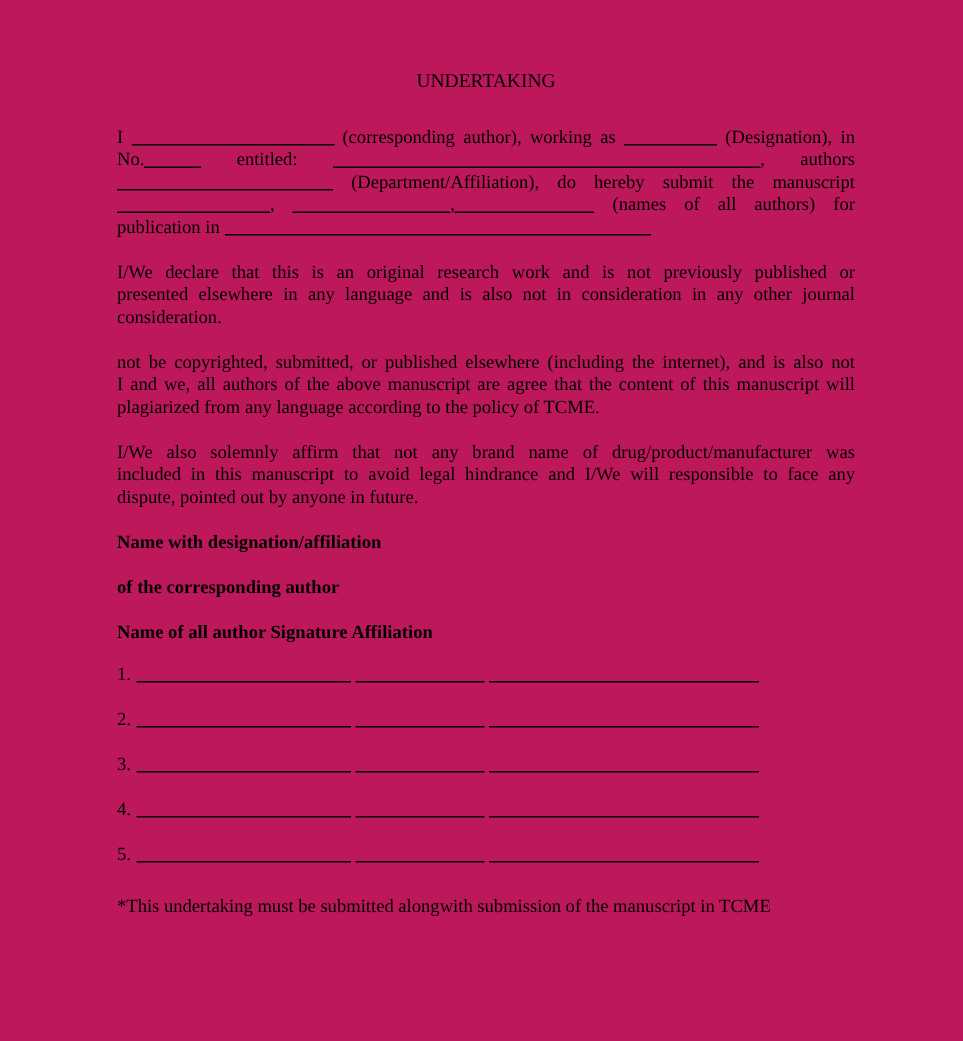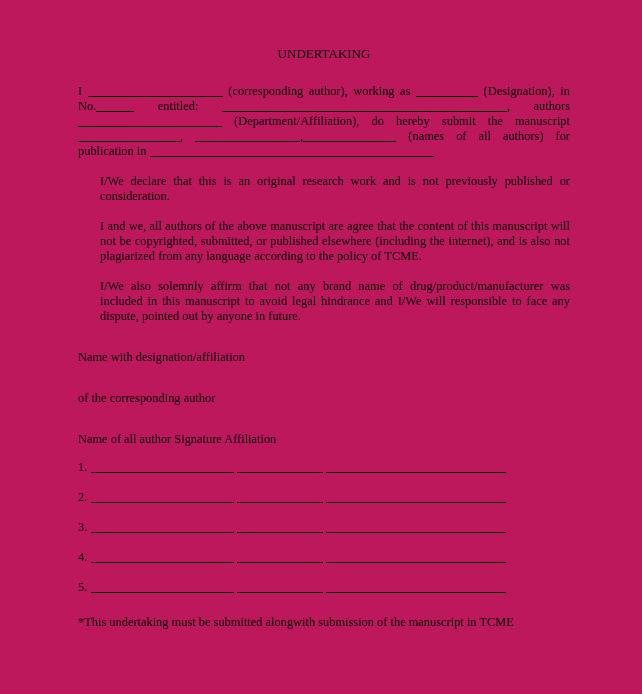--- a/index.html
+++ b/index.html
@@ -27,23 +27,23 @@
     text-align: justify;
     text-align-last: justify;
     white-space: nowrap;
   }
   .blank {
     display: inline-block;
     height: 11px;
     border-bottom: 1px solid #000000;
     vertical-align: -2px;
   }
-  .para { margin-top: 15px; margin-left: 22px; }
+  .para { margin-top: 15px; }
   .opening { margin-top: 4px; }
-  .label-line { margin-top: 26px; }
+  .label-line { margin-top: 15px; font-weight: bold; }
   .rows { margin-top: 13px; }
   .row { min-height: 15px; }
   .row + .row { margin-top: 15px; }
   .row-num { display: inline-block; min-width: 10px; }
   .footnote { margin-top: 20px; white-space: nowrap; }
 </style>
 </head>
 <body>
 
 <div class="page">
@@ -53,25 +53,26 @@
       <div class="line jline"><span>I</span> <span class="blank" style="width: 135px;"></span> <span>(corresponding author), working as</span> <span class="blank" style="width: 62px;"></span> <span>(Designation), in</span></div>
       <div class="line jline"><span>No.</span><span class="blank" style="width: 38px;"></span> <span>entitled:</span> <span class="blank" style="width: 285px;"></span><span>,</span> <span>authors</span></div>
       <div class="line jline"><span class="blank" style="width: 144px;"></span> <span>(Department/Affiliation), do hereby submit the manuscript</span></div>
       <div class="line jline"><span class="blank" style="width: 102px;"></span><span>,</span> <span class="blank" style="width: 105px;"></span><span>,</span><span class="blank" style="width: 93px;"></span> <span>(names of all authors) for</span></div>
       <div class="line"><span>publication in</span> <span class="blank" style="width: 284px;"></span></div>
     </div>
 
   <div id="paragraphs">
       <div class="para">
         <div class="line jline">I/We declare that this is an original research work and is not previously published or</div>
+        <div class="line jline">presented elsewhere in any language and is also not in consideration in any other journal</div>
         <div class="line">consideration.</div>
       </div>
       <div class="para">
+        <div class="line jline">not be copyrighted, submitted, or published elsewhere (including the internet), and is also not</div>
         <div class="line jline">I and we, all authors of the above manuscript are agree that the content of this manuscript will</div>
-        <div class="line jline">not be copyrighted, submitted, or published elsewhere (including the internet), and is also not</div>
         <div class="line">plagiarized from any language according to the policy of TCME.</div>
       </div>
       <div class="para">
         <div class="line jline">I/We also solemnly affirm that not any brand name of drug/product/manufacturer was</div>
         <div class="line jline">included in this manuscript to avoid legal hindrance and I/We will responsible to face any</div>
         <div class="line">dispute, pointed out by anyone in future.</div>
       </div>
     </div>
 
   <div id="labels">

